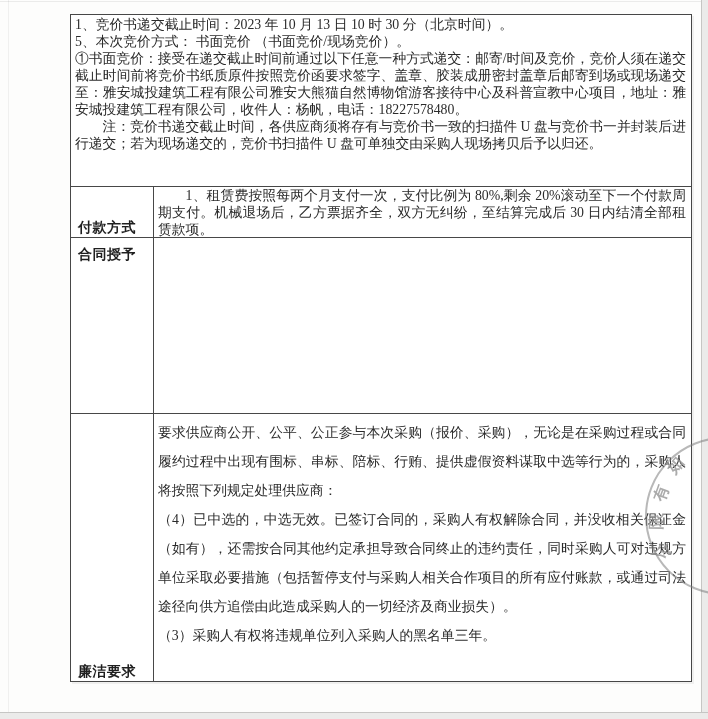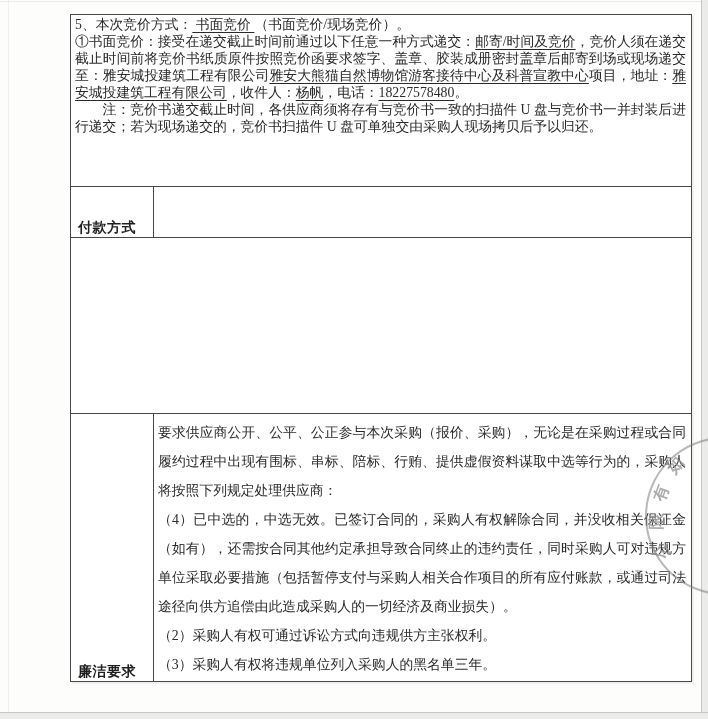--- a/index.html
+++ b/index.html
@@ -37,21 +37,21 @@
   .cont{
     flex:1;padding:0 5px 0 4px;text-align:justify;
     font-size:13.8px;color:#2a2a2a;
   }
   .cont p{margin:0;padding:0;}
   .r1c{line-height:17px;padding-top:1px;}
   .r2c{line-height:17px;}
   .r3c{line-height:28.5px;padding-top:3px;}
   .r4c{line-height:29px;padding-top:4px;}
   .ind2{text-indent:2em;}
-  .u{text-decoration:underline;text-underline-offset:3px;text-decoration-thickness:1px;}
+  .u{text-underline-offset:3px;text-decoration-thickness:1px;}
 
   
   .stamp-ring{
     position:absolute;left:645px;top:437px;width:158px;height:158px;
     border:2.5px solid rgba(125,125,125,0.55);border-radius:50%;
     box-sizing:border-box;
   }
   .sc{
     position:absolute;color:#979797;font-size:16px;font-weight:700;
     opacity:0.8;
@@ -66,43 +66,49 @@
 
 <div class="edge-top"></div>
 <div class="edge-left"></div>
 <div class="edge-right"></div>
 <div class="edge-bottom"></div>
 
 <div class="doc-table">
 
   <div class="trow h1">
     <div class="cell cont r1c">
+      <p><span>1、竞价书递交截止时间：2023 年 10 月 13 日 10 时 30 分（北京时间）。</span></p>
       <p><span>5、本次竞价方式：</span><span class="u">&nbsp;书面竞价&nbsp;</span><span>（书面竞价/现场竞价）。</span></p>
       <p><span>①书面竞价：接受在递交截止时间前通过以下任意一种方式递交：</span><span class="u">邮寄/时间及竞价</span><span>，竞价人须在递交截止时间前将竞价书纸质原件按照竞价函要求签字、盖章、胶装成册密封盖章后邮寄到场或现场递交至：雅安城投建筑工程有限公司</span><span class="u">雅安大熊猫自然博物馆游客接待中心及科普宣教中心</span><span>项目，地址：</span><span class="u">雅安城投建筑工程有限公司</span><span>，收件人：</span><span class="u">杨帆</span><span>，电话：</span><span class="u">18227578480</span><span>。</span></p>
       <p class="ind2"><span>注：竞价书递交截止时间，各供应商须将存有与竞价书一致的扫描件 U 盘与竞价书一并封装后进行递交；若为现场递交的，竞价书扫描件 U 盘可单独交由采购人现场拷贝后予以归还。</span></p>
     </div>
   </div>
 
   <div class="trow h2">
     <div class="cell lab mid">
       <div>付款方式</div>
     </div>
+    <div class="cell cont r2c">
+      <p class="ind2"><span>1、租赁费按照每两个月支付一次，支付比例为 80%,剩余 20%滚动至下一个付款周期支付。机械退场后，乙方票据齐全，双方无纠纷，至结算完成后 30 日内结清全部租赁款项。</span></p>
+    </div>
   </div>
 
   <div class="trow h3">
+    <div class="cell lab top">
+      <div>合同授予</div>
+    </div>
   </div>
 
   <div class="trow h4">
     <div class="cell lab mid">
       <div>廉洁要求</div>
     </div>
     <div class="cell cont r4c">
       <p><span>要求供应商公开、公平、公正参与本次采购（报价、采购），无论是在采购过程或合同履约过程中出现有围标、串标、陪标、行贿、提供虚假资料谋取中选等行为的，采购人将按照下列规定处理供应商：</span></p>
       <p><span>（4）已中选的，中选无效。已签订合同的，采购人有权解除合同，并没收相关保证金（如有），还需按合同其他约定承担导致合同终止的违约责任，同时采购人可对违规方单位采取必要措施（包括暂停支付与采购人相关合作项目的所有应付账款，或通过司法途径向供方追偿由此造成采购人的一切经济及商业损失）。</span></p>
-      <p><span>（2）采购人有权可通过诉讼方式向违规供方主张权利。</span></p>
       <p><span>（3）采购人有权将违规单位列入采购人的黑名单三年。</span></p>
     </div>
   </div>
 
 </div>
 
 <div class="stamp-ring"></div>
 <span class="sc sc1">如</span>
 <span class="sc sc2">有</span>
 <span class="sc sc3">限</span>

